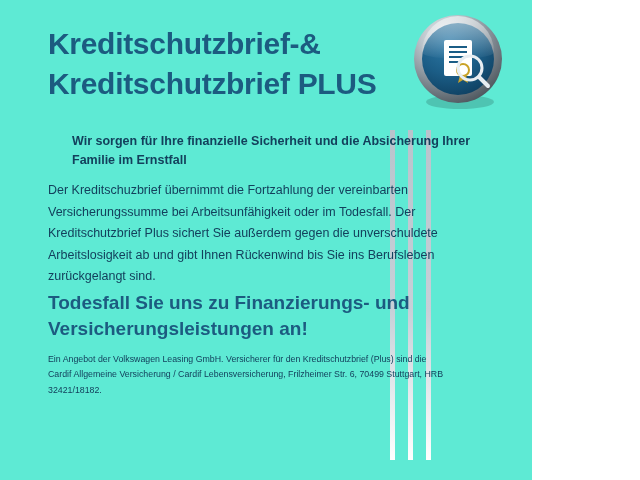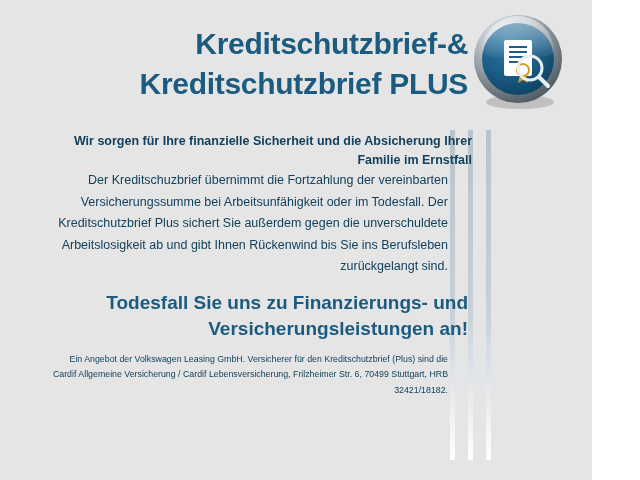--- a/index.html
+++ b/index.html
@@ -8,25 +8,24 @@
   }
   body {
     width: 640px;
     height: 480px;
     background: #ffffff;
     font-family: "Liberation Sans", sans-serif;
     overflow: hidden;
   }
   .slide {
     position: relative;
-    width: 592px;
+    width: 532px;
     height: 480px;
-    background: #e5e5e5;
+    background: #5eead4;
     box-sizing: border-box;
-    text-align: right;
   }
   
   .stripes {
     position: absolute;
     top: 130px;
     right: 64px;
     width: 78px;
     height: 330px;
     pointer-events: none;
   }
@@ -71,21 +70,21 @@
     color: #13405c;
     font-size: 12.5px;
     font-weight: bold;
     line-height: 1.55;
     margin-left: 24px;
   }
 
   .body-text {
     position: absolute;
     left: 48px;
-    top: 170px;
+    top: 180px;
     width: 400px;
     color: #13405c;
     font-size: 12.5px;
     line-height: 1.72;
   }
 
   .cta {
     position: absolute;
     left: 48px;
     top: 290px;

